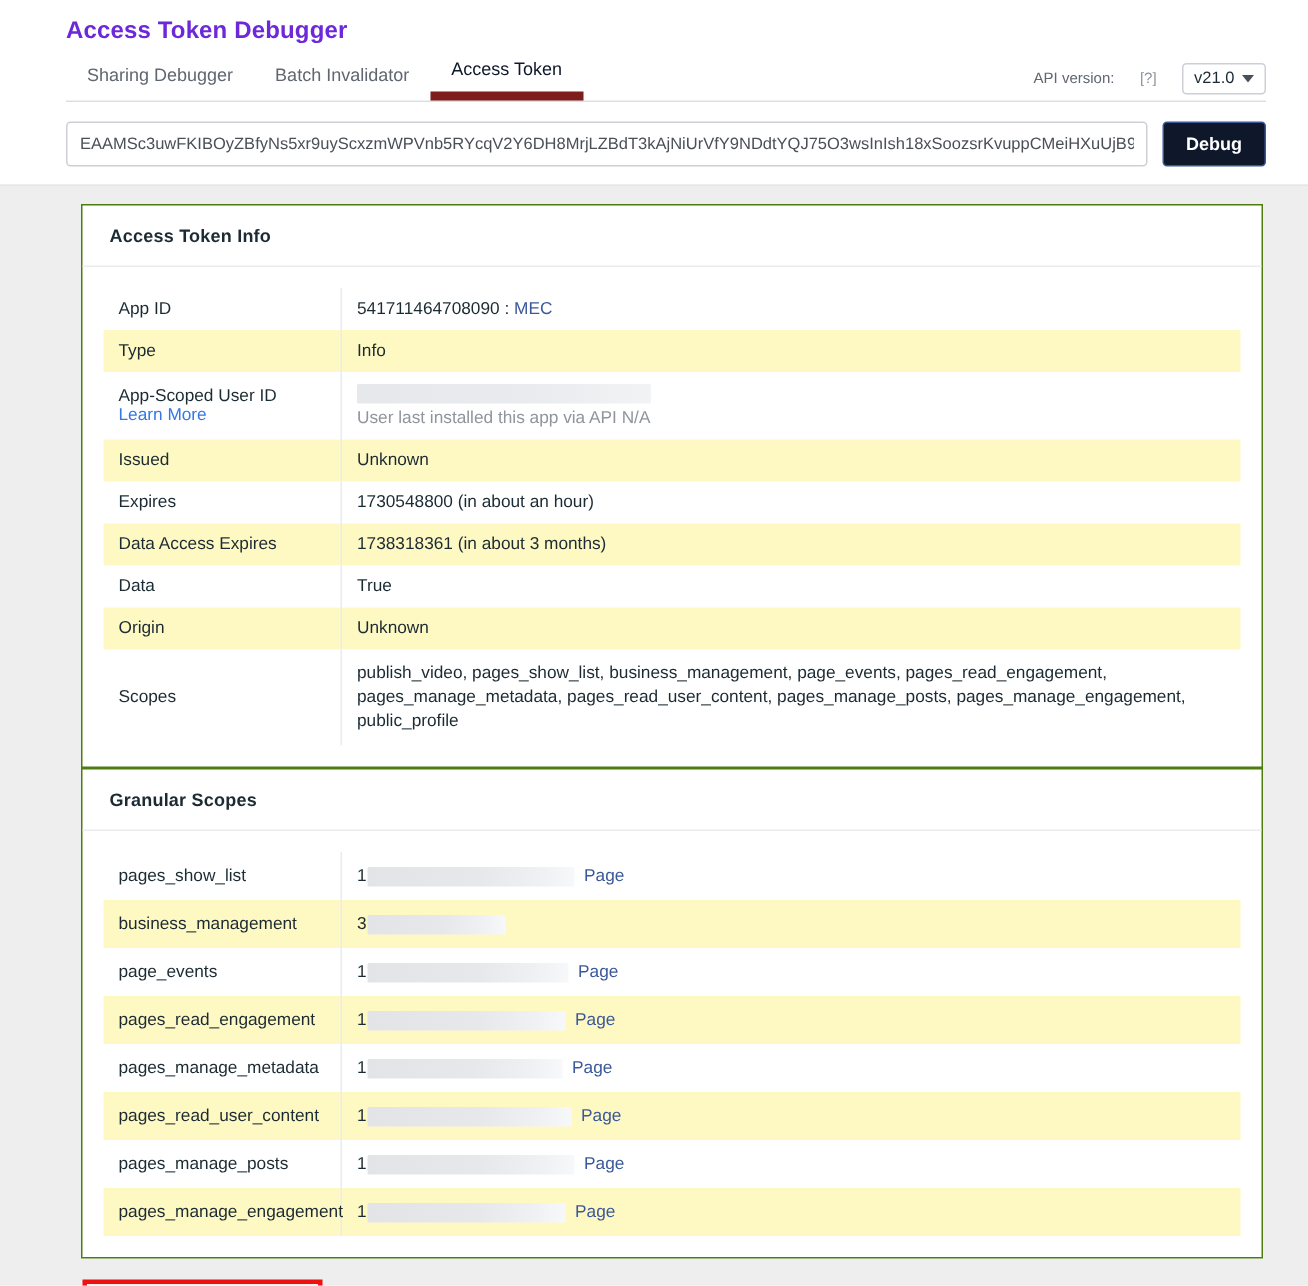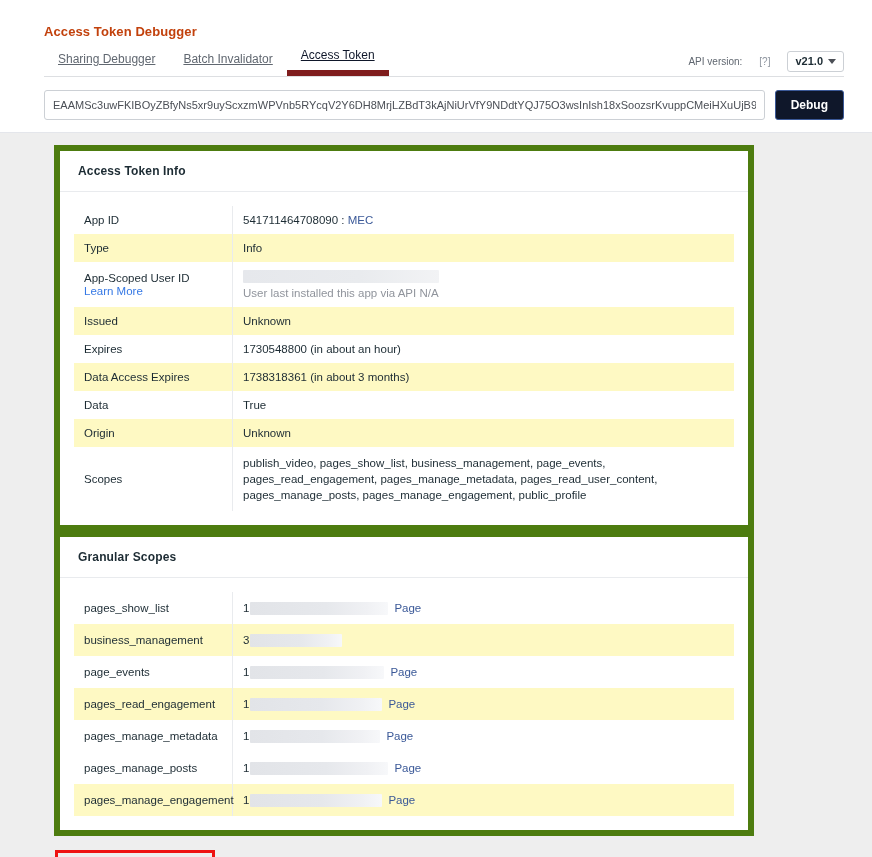--- a/index.html
+++ b/index.html
@@ -16,44 +16,43 @@
     overflow: hidden;
     position: relative;
   }
 
   
   #page-header {
     padding: 0;
     background: #ffffff;
   }
   #page-title {
-    font-size: 13px;
+    font-size: 16px;
     font-weight: bold;
-    color: #c2410c;
-    padding: 24px 0 0 44px;
+    color: #6d28d9;
+    padding: 12px 0 0 44px;
     letter-spacing: 0.1px;
   }
 
   #tabbar {
     display: flex;
     align-items: flex-end;
     padding: 0 28px 0 44px;
     margin-top: 12px;
     height: 26px;
     position: relative;
   }
   .tab {
     font-size: 12px;
     color: #606770;
     padding: 0 14px 8px 14px;
     cursor: pointer;
     white-space: nowrap;
     border-bottom: 3px solid transparent;
     line-height: 14px;
-    text-decoration: underline;
   }
   .tab.active {
     color: #0f172a;
     font-weight: normal;
     border-bottom: 7px solid #7f1d1d;
   }
   #api-version-wrap {
     margin-left: auto;
     display: flex;
     align-items: center;
@@ -67,21 +66,21 @@
   #api-version-help {
     font-size: 10px;
     color: #8d949e;
     cursor: pointer;
   }
   #api-version-select {
     border: 1px solid #ccd0d5;
     border-radius: 3px;
     background: #ffffff;
     font-size: 11px;
-    font-weight: bold;
+    font-weight: normal;
     color: #1c2b33;
     padding: 3px 7px;
     display: flex;
     align-items: center;
     gap: 5px;
     cursor: pointer;
     line-height: 13px;
   }
   .caret {
     width: 0; height: 0;
@@ -139,23 +138,23 @@
     background: #eeeeee;
     border-top: 1px solid #e4e6eb;
     padding: 12px 28px 0 28px;
     height: 739px;
     box-sizing: border-box;
     position: relative;
   }
 
   .card {
     background: #ffffff;
-    border: 6px solid #4d7c0f;
+    border: 1px solid #4d7c0f;
     margin: 0 0 0 26px;
-    width: 700px;
+    width: 788px;
     box-sizing: border-box;
   }
   .card-header {
     font-size: 12px;
     font-weight: bold;
     color: #1c2b33;
     padding: 13px 0 13px 18px;
     border-bottom: 1px solid #e9ebee;
     letter-spacing: 0.15px;
   }
@@ -392,20 +391,30 @@
             <tr>
               <td class="key-gran">pages_manage_metadata</td>
               <td class="val">
                 <span class="gran-val">
                   <span class="gran-count">1</span>
                   <span class="redact" style="width: 130px;"></span>
                   <span class="gran-page">Page</span>
                 </span>
               </td>
             </tr>
+            <tr class="zebra">
+              <td class="key-gran">pages_read_user_content</td>
+              <td class="val">
+                <span class="gran-val">
+                  <span class="gran-count">1</span>
+                  <span class="redact" style="width: 136px;"></span>
+                  <span class="gran-page">Page</span>
+                </span>
+              </td>
+            </tr>
             <tr>
               <td class="key-gran">pages_manage_posts</td>
               <td class="val">
                 <span class="gran-val">
                   <span class="gran-count">1</span>
                   <span class="redact" style="width: 138px;"></span>
                   <span class="gran-page">Page</span>
                 </span>
               </td>
             </tr>

